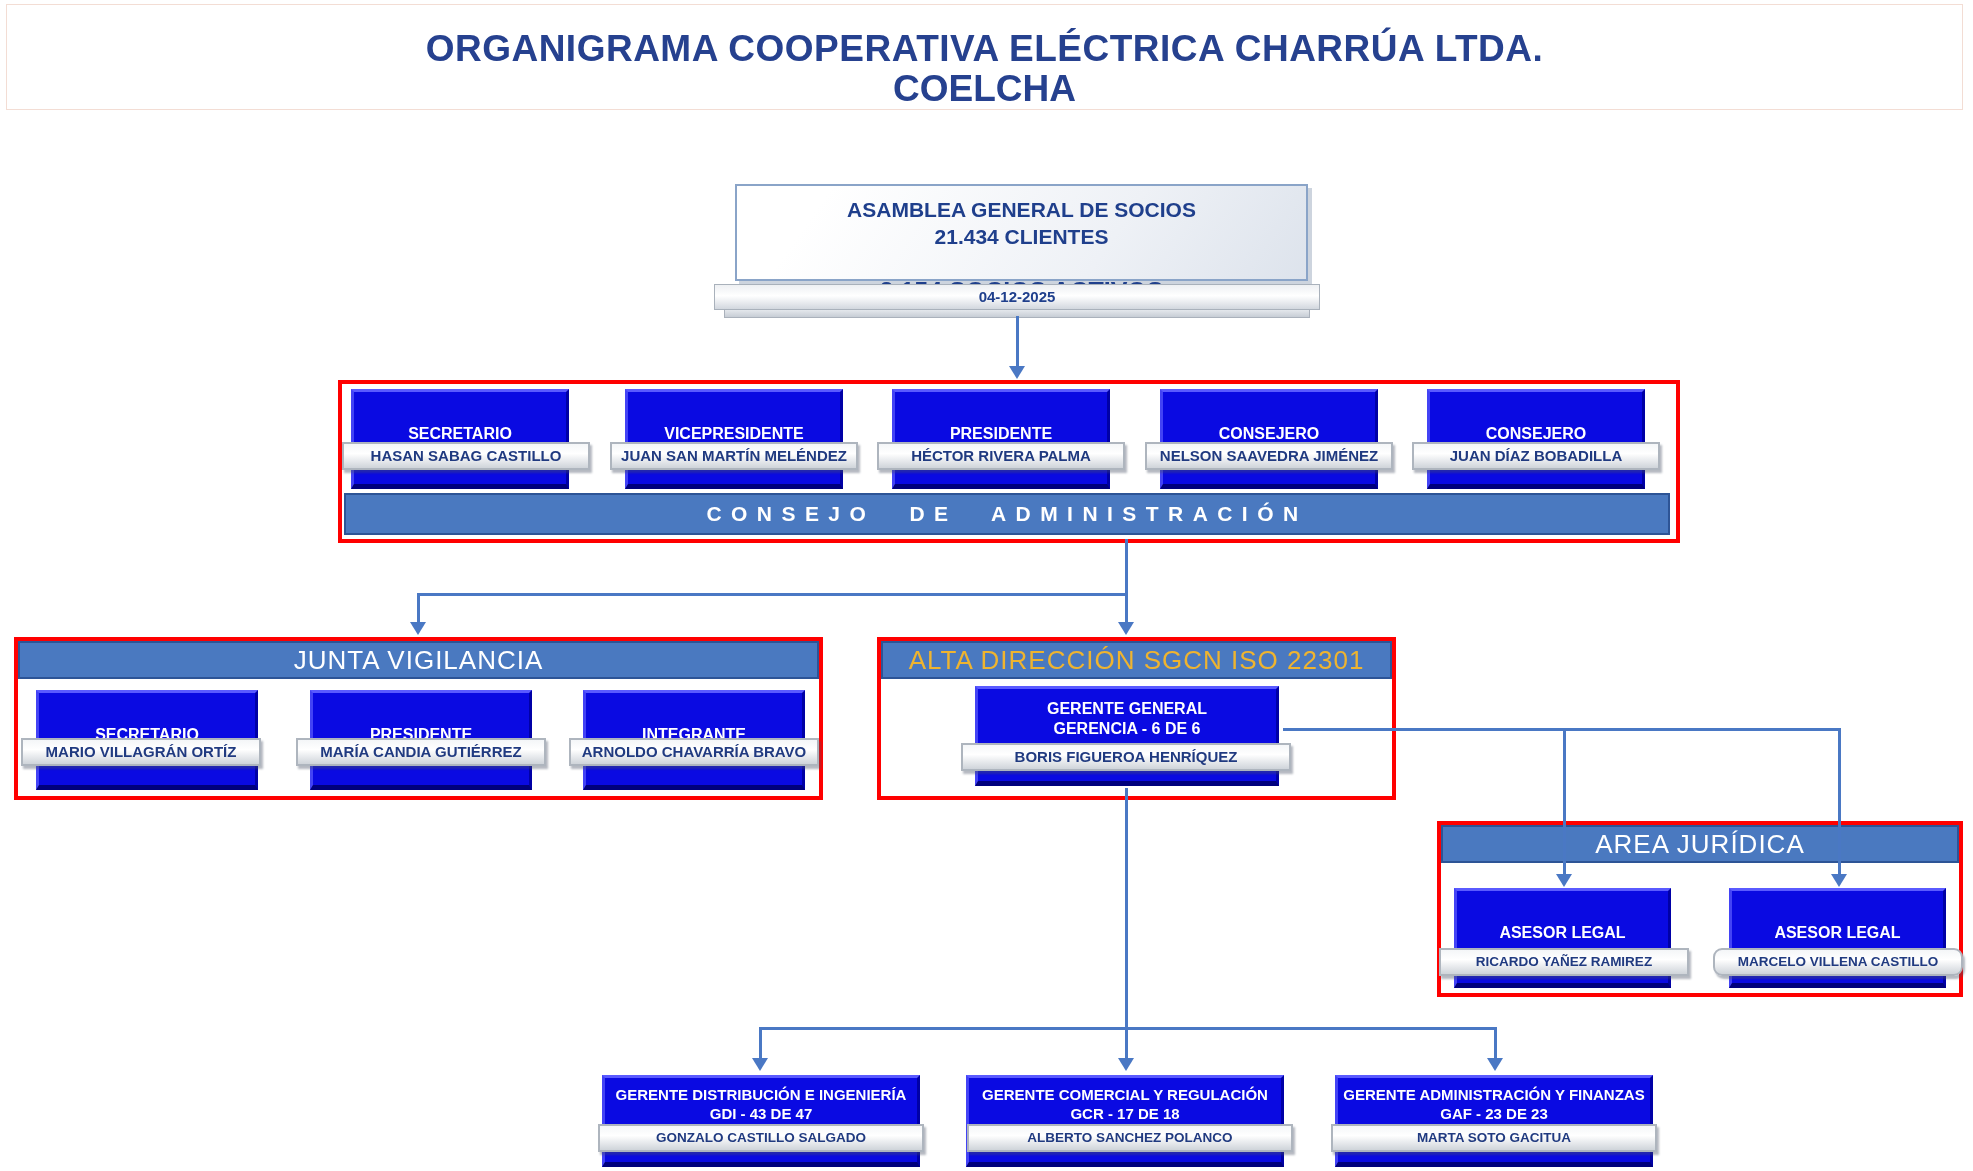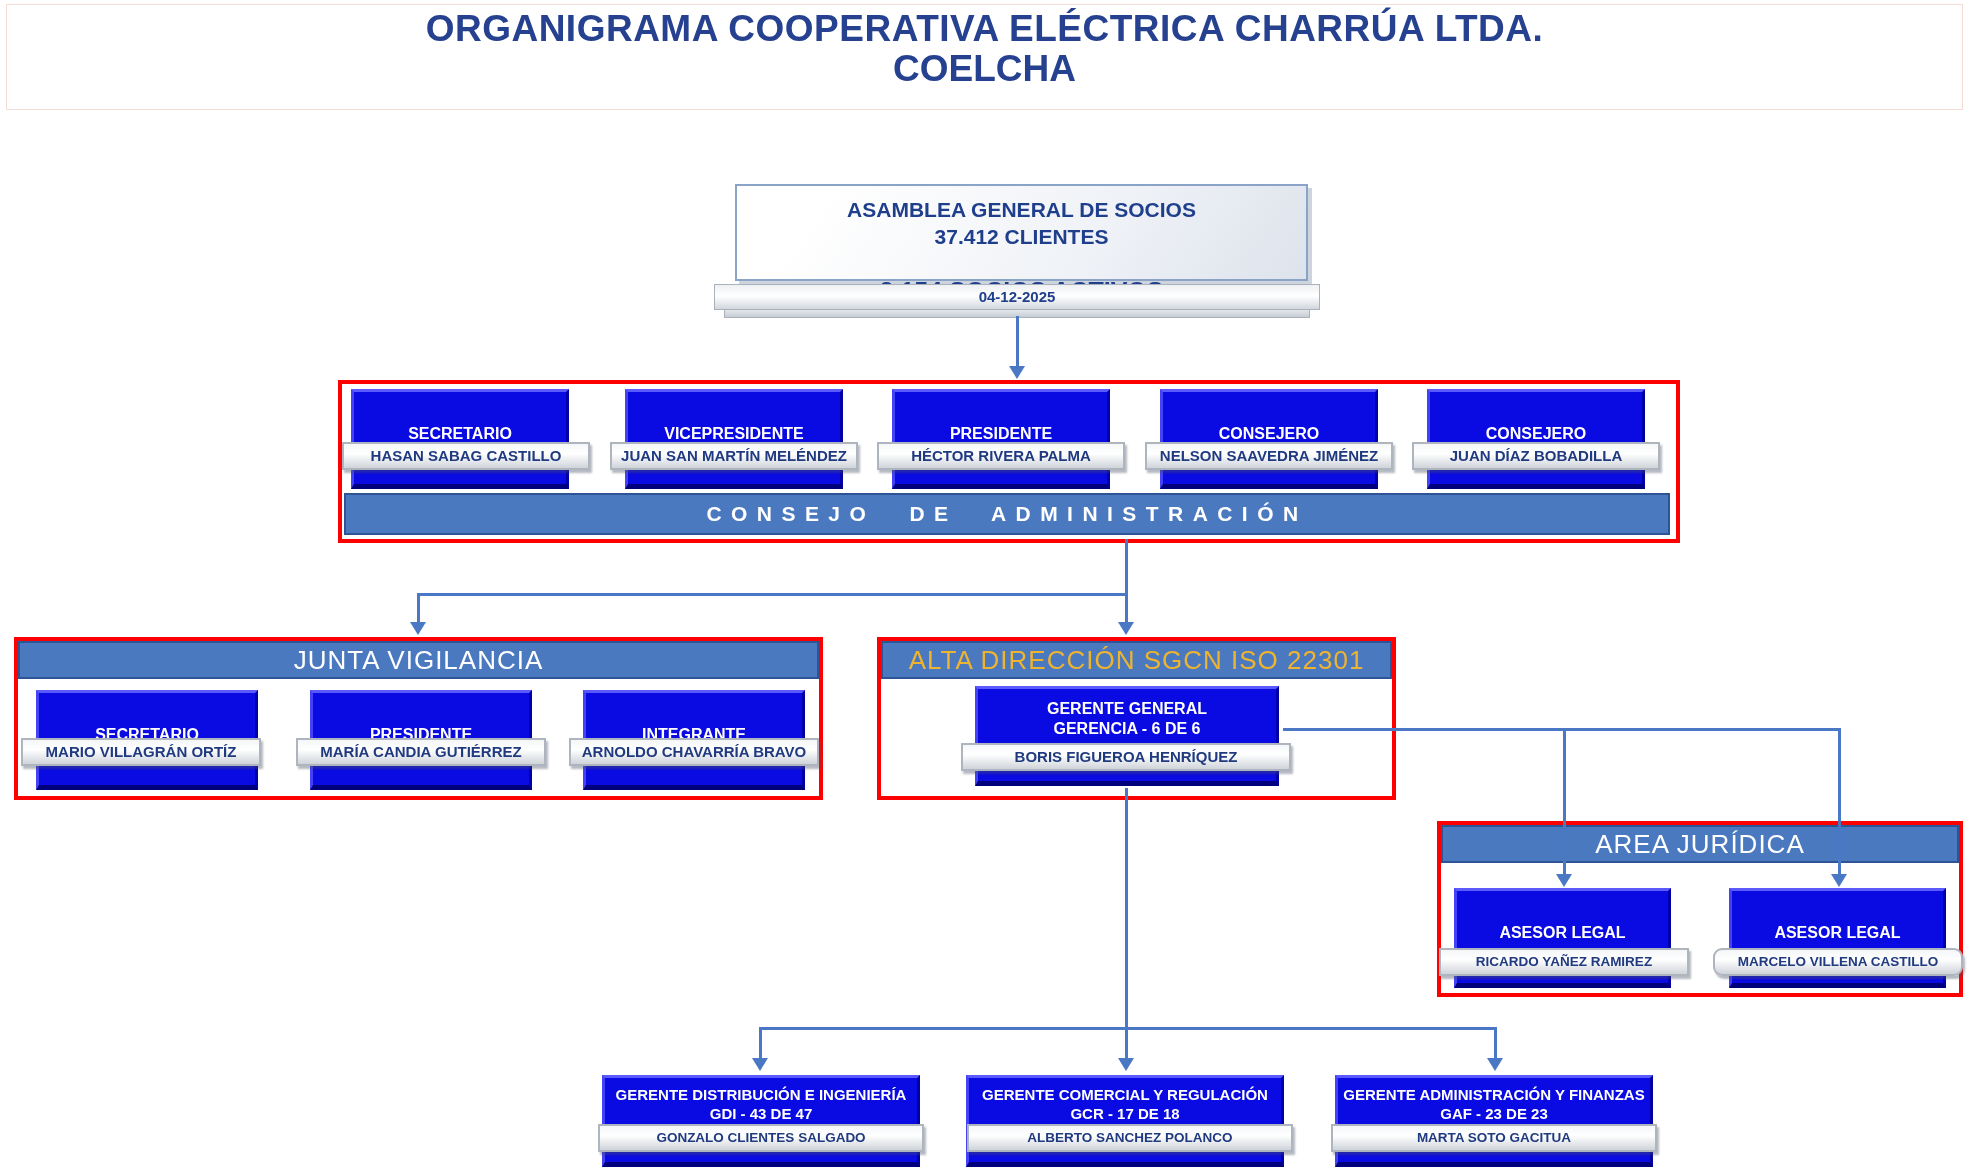--- a/index.html
+++ b/index.html
@@ -5,21 +5,21 @@
   html,body{margin:0;padding:0;background:#ffffff;}
   .stage{
     position:relative;width:1973px;height:1171px;background:#ffffff;
     overflow:hidden;font-family:"Liberation Sans",sans-serif;
   }
   
   .title-block{
     position:absolute;left:6px;top:4px;width:1955px;height:104px;
     border:1px solid #f3ddd4;text-align:center;color:#26418f;font-weight:bold;
   }
-  .title-l1{margin-top:4px;font-size:37px;letter-spacing:.5px;line-height:40px;}
+  .title-l1{margin-top:24px;font-size:37px;letter-spacing:.5px;line-height:40px;}
   .title-l2{font-size:37px;line-height:40px;}
 
   
   .assembly{
     position:absolute;left:735px;top:184px;width:569px;height:93px;
     background:linear-gradient(125deg,#ffffff 15%,#eef1f6 65%,#dde3ec 100%);
     border:2px solid #8aa4c8;box-shadow:4px 4px 0 #cdd4de;
     text-align:center;color:#1f3f8c;
   }
   .assembly .a1{margin-top:10px;font-size:21px;font-weight:bold;line-height:27px;}
@@ -88,21 +88,21 @@
 
 <div class="stage">
 
   <div class="title-block">
     <div class="title-l1">ORGANIGRAMA COOPERATIVA ELÉCTRICA CHARRÚA LTDA.</div>
     <div class="title-l2">COELCHA</div>
   </div>
 
   <div class="assembly">
     <div class="a1">ASAMBLEA GENERAL DE SOCIOS</div>
-    <div class="a2">37.412 CLIENTES</div>
+    <div class="a2">21.434 CLIENTES</div>
     <div class="a3">2.154 SOCIOS ACTIVOS</div>
   </div>
   <div class="date-bar">
     <span>04-12-2025</span>
   </div>
   <div class="date-base"></div>
 
   <div class="cl" style="left:1016px;top:316px;width:3px;height:52px;"></div>
   <div class="ah" style="left:1009px;top:366px;"></div>
 
@@ -223,21 +223,21 @@
   <div class="cl" style="left:1494px;top:1029px;width:3px;height:30px;"></div>
   <div class="ah" style="left:1487px;top:1058px;"></div>
 
   <div class="obox" style="left:602px;top:1075px;width:318px;height:92px;">
     <div class="pad3">
       <div>GERENTE DISTRIBUCIÓN E INGENIERÍA</div>
       <div>GDI - 43 DE 47</div>
     </div>
   </div>
   <div class="name-bar sm" style="left:598px;top:1124px;width:326px;">
-    <span>GONZALO CLIENTES SALGADO</span>
+    <span>GONZALO CASTILLO SALGADO</span>
   </div>
 
   <div class="obox" style="left:966px;top:1075px;width:318px;height:92px;">
     <div class="pad3">
       <div>GERENTE COMERCIAL Y REGULACIÓN</div>
       <div>GCR - 17 DE 18</div>
     </div>
   </div>
   <div class="name-bar sm" style="left:967px;top:1124px;width:326px;">
     <span>ALBERTO SANCHEZ POLANCO</span>

